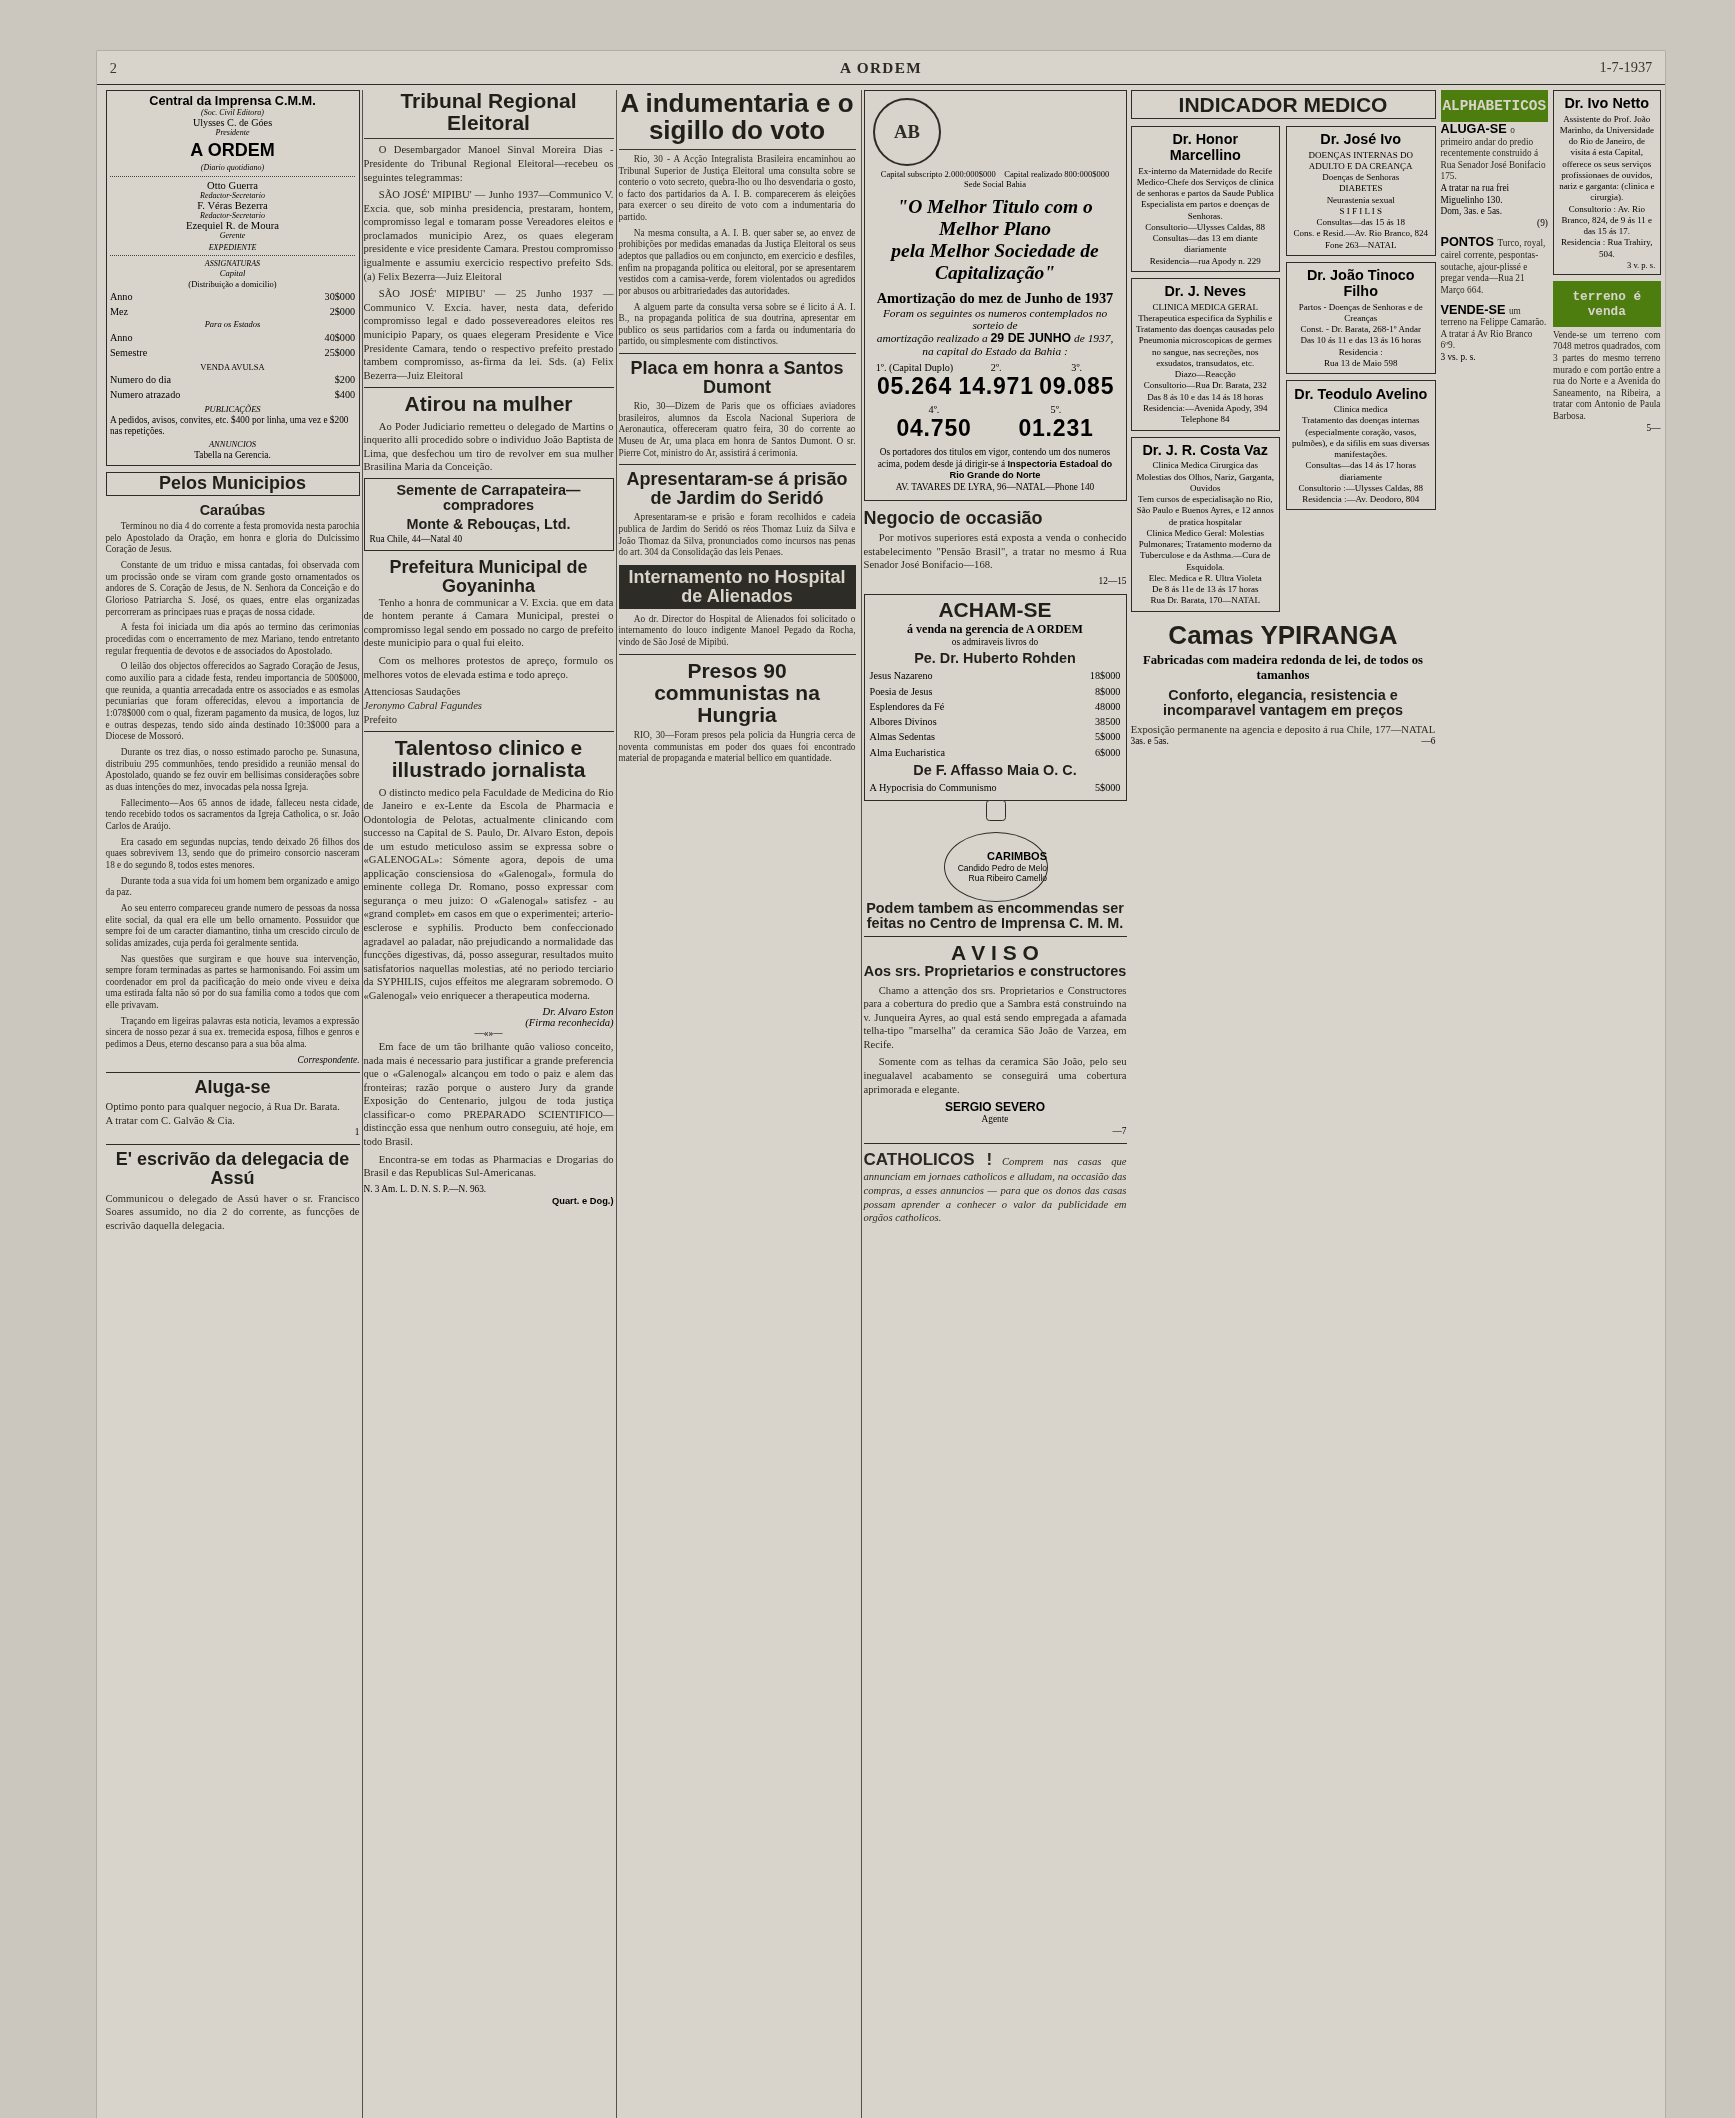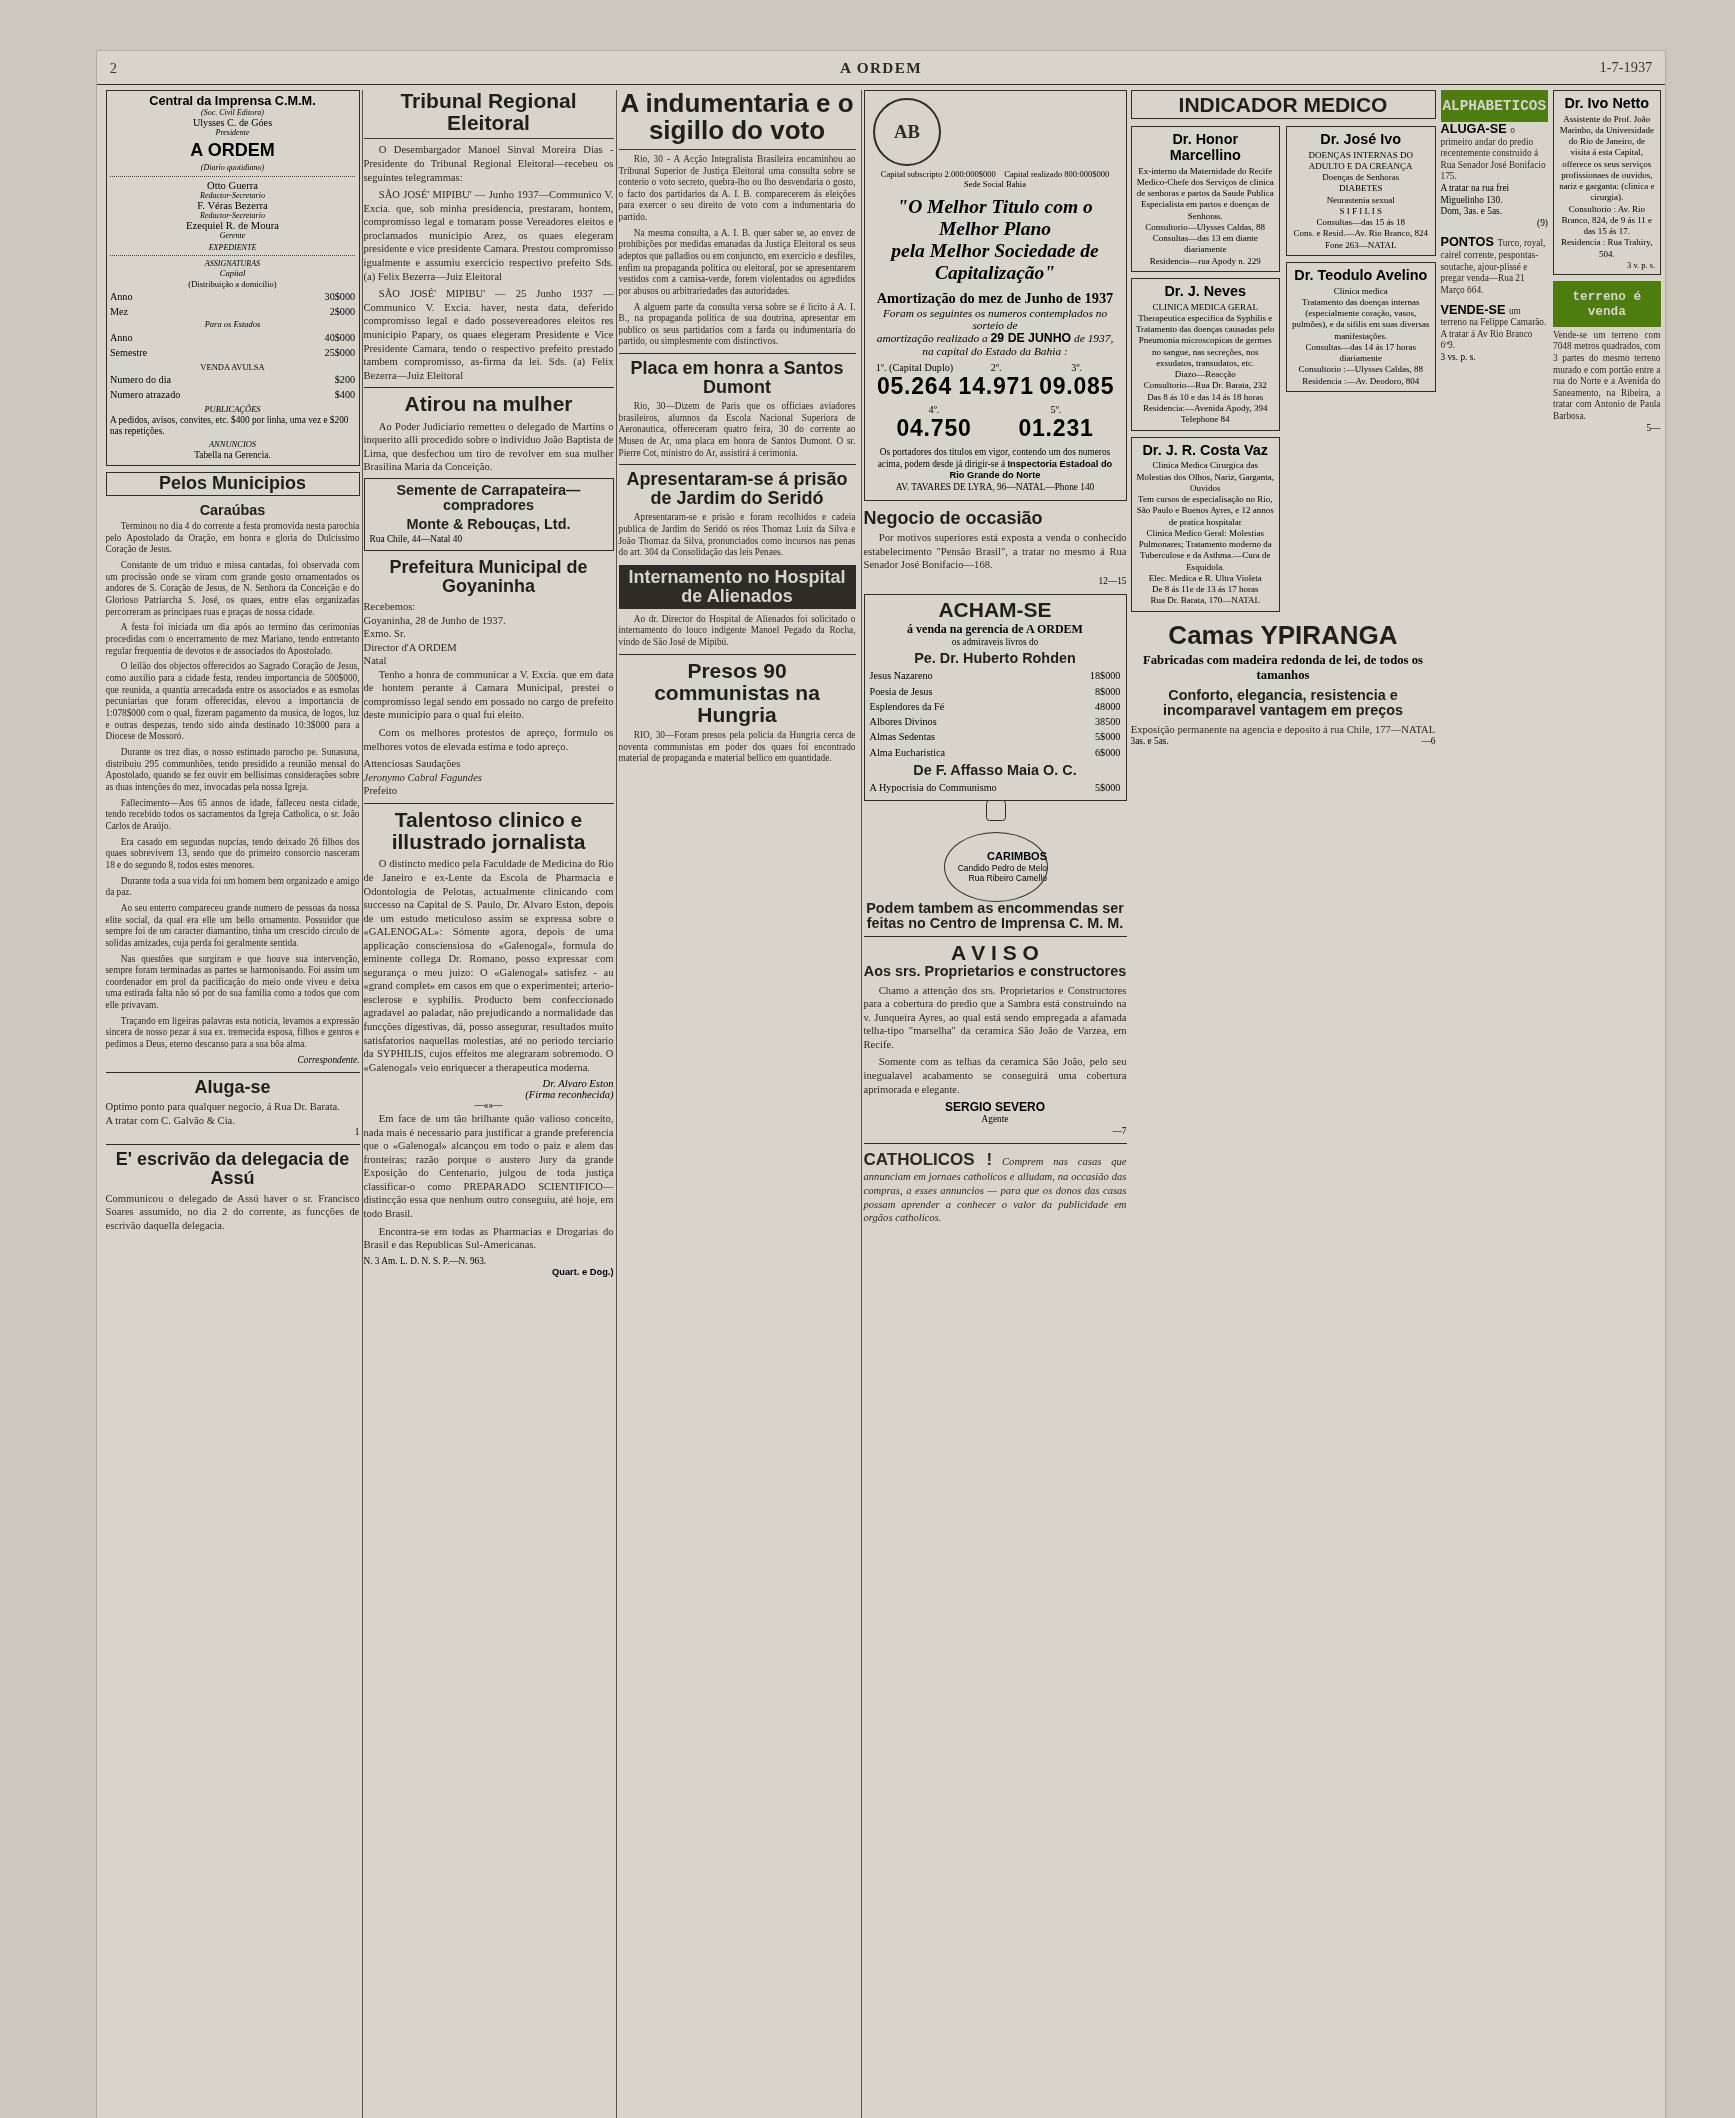--- a/index.html
+++ b/index.html
@@ -186,27 +186,20 @@
             <p>Ao Poder Judiciario remetteu o delegado de Martins o inquerito alli procedido sobre o individuo João Baptista de Lima, que desfechou um tiro de revolver em sua mulher Brasilina Maria da Conceição.</p>
           </div>
 
       <div class="box">
         <div class="hl hl-s">Semente de Carrapateira—compradores</div>
         <div class="hl hl-s" style="margin-top:3.4px;">Monte &amp; Rebouças, Ltd.</div>
         <div class="small" style="margin-top:2.5px;">Rua Chile, 44—Natal  40</div>
       </div>
 
       <div class="hl hl-m">Prefeitura Municipal de Goyaninha</div>
-      <div class="body" style="margin-top:4.2px;" id="pref-lines">
-            <div>Recebemos:</div>
-            <div>Goyaninha, 28 de Junho de 1937.</div>
-            <div>Exmo. Sr.</div>
-            <div>Director d'A ORDEM</div>
-            <div>Natal</div>
-          </div>
       <div class="body" id="pref-body">
             <p>Tenho a honra de communicar a V. Excia. que em data de hontem perante á Camara Municipal, prestei o compromisso legal sendo em possado no cargo de prefeito deste municipio para o qual fui eleito.</p>
             <p>Com os melhores protestos de apreço, formulo os melhores votos de elevada estima e todo apreço.</p>
           </div>
       <div class="body">Attenciosas Saudações</div>
       <div class="body it">Jeronymo Cabral Fagundes</div>
       <div class="body">Prefeito</div>
 
       <hr class="hrthick">
       <div class="hl hl-l">Talentoso clinico e illustrado jornalista</div>
@@ -435,20 +428,28 @@
                 <div class="medline">DOENÇAS INTERNAS DO ADULTO E DA CREANÇA</div>
                 <div class="medline">Doenças de Senhoras</div>
                 <div class="medline">DIABETES</div>
                 <div class="medline">Neurastenia sexual</div>
                 <div class="medline">S I F I L I S</div>
                 <div class="medline">Consultas—das 15 ás 18</div>
                 <div class="medline">Cons. e Resid.—Av. Rio Branco, 824</div>
                 <div class="medline">Fone 263—NATAL</div>
               </div>
               <div class="medbox">
+                <div class="medname">Dr. João Tinoco Filho</div>
+                <div class="medline">Partos - Doenças de Senhoras e de Creanças</div>
+                <div class="medline">Const. - Dr. Barata, 268-1º Andar</div>
+                <div class="medline">Das 10 ás 11 e das 13 ás 16 horas</div>
+                <div class="medline">Residencia :</div>
+                <div class="medline">Rua 13 de Maio 598</div>
+              </div>
+              <div class="medbox">
                 <div class="medname">Dr. Teodulo Avelino</div>
                 <div class="medline">Clinica medica</div>
                 <div class="medline">Tratamento das doenças internas (especialmente coração, vasos, pulmões), e da sifilis em suas diversas manifestações.</div>
                 <div class="medline">Consultas—das 14 ás 17 horas diariamente</div>
                 <div class="medline">Consultorio :—Ulysses Caldas, 88</div>
                 <div class="medline">Residencia :—Av. Deodoro, 804</div>
               </div>
             </div>
       </div>
 

